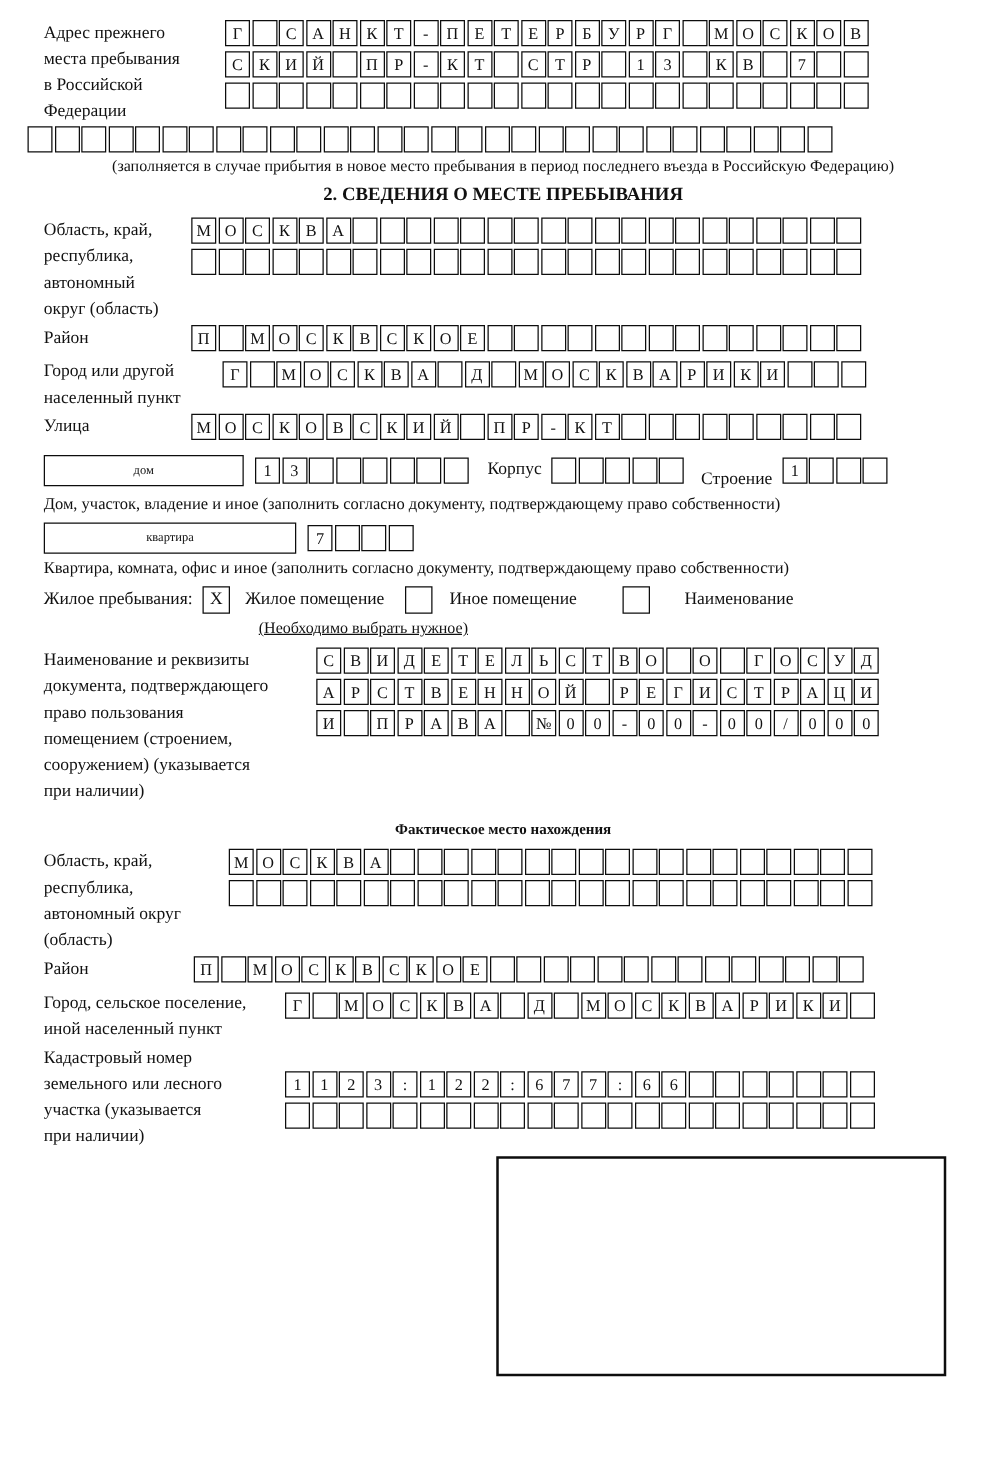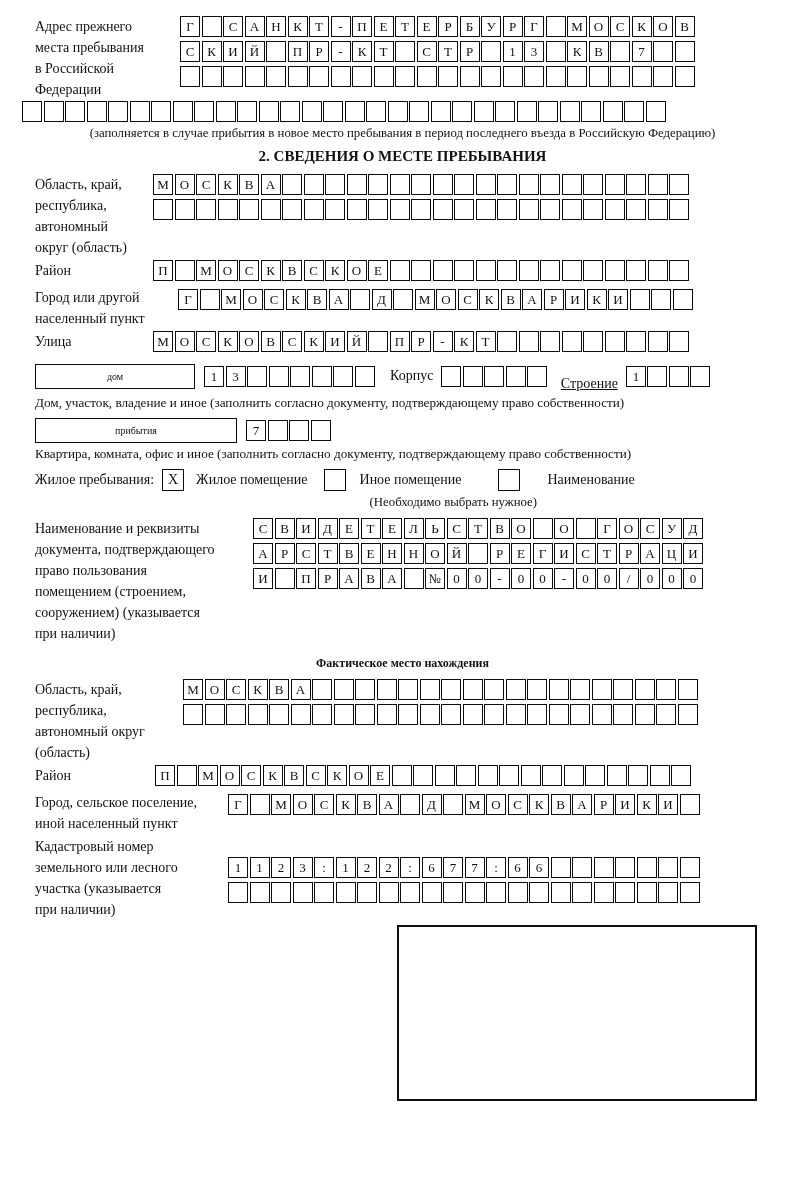--- a/index.html
+++ b/index.html
@@ -42,21 +42,21 @@
   .dom-box{width:160px; margin-right:9px;}
   .kv-box{width:202px; margin-right:9px;}
   .inline-label { font-size:14px; flex:0 0 auto; }
   .note-line { font-size:13.2px; margin:3px 0 7px 0; }
 
   .checkbox {
     width:22px; height:22px; border:1.5px solid #0d0d0d; flex:0 0 auto;
     display:inline-flex; align-items:center; justify-content:center;
     font-size:14px;
   }
-  .choose-note { font-size:12.8px; text-align:right; width:330px; margin:4px 0 8px 172px; }
+  .choose-note { font-size:12.8px; text-align:left; width:330px; margin:4px 0 8px 172px;text-decoration:underline; }
 
   .law-note { text-align:center; font-size:12.8px; line-height:21px; white-space:pre-line; margin:2px 0 6px 0; }
   .fact-title { text-align:center; font-size:12px; font-weight:bold; margin:12px 0 8px 0; }
 
   .stamp-box {
     margin-left:362px; width:360px; height:176px;
     border:2px solid #0d0d0d; margin-top:5px;
   }
   .offset-cells { margin-top:21px; }
   .gorod-cells { margin-top:2px; }
@@ -358,32 +358,32 @@
         <div class="cell"></div>
       </div>
     <div class="inline-label" style="margin:0 8px 0 14px;">Корпус</div>
     <div class="cellrow" style="margin-bottom:0;">
         <div class="cell"></div>
         <div class="cell"></div>
         <div class="cell"></div>
         <div class="cell"></div>
         <div class="cell"></div>
       </div>
-    <div class="inline-label" style="margin:16px 8px 0 12px;text-decoration:underline;">Строение</div>
+    <div class="inline-label" style="margin:16px 8px 0 12px;">Строение</div>
     <div class="cellrow" style="margin-bottom:0;">
         <div class="cell">1</div>
         <div class="cell"></div>
         <div class="cell"></div>
         <div class="cell"></div>
       </div>
   </div>
   <div class="note-line">Дом, участок, владение и иное (заполнить согласно документу, подтверждающему право собственности)</div>
 
   <div class="inline-row mt2">
-    <div class="named-box kv-box">прибытия</div>
+    <div class="named-box kv-box">квартира</div>
     <div class="cellrow" style="margin-bottom:0;">
         <div class="cell">7</div>
         <div class="cell"></div>
         <div class="cell"></div>
         <div class="cell"></div>
       </div>
   </div>
   <div class="note-line">Квартира, комната, офис и иное (заполнить согласно документу, подтверждающему право собственности)</div>
 
   <div class="inline-row mt4">

